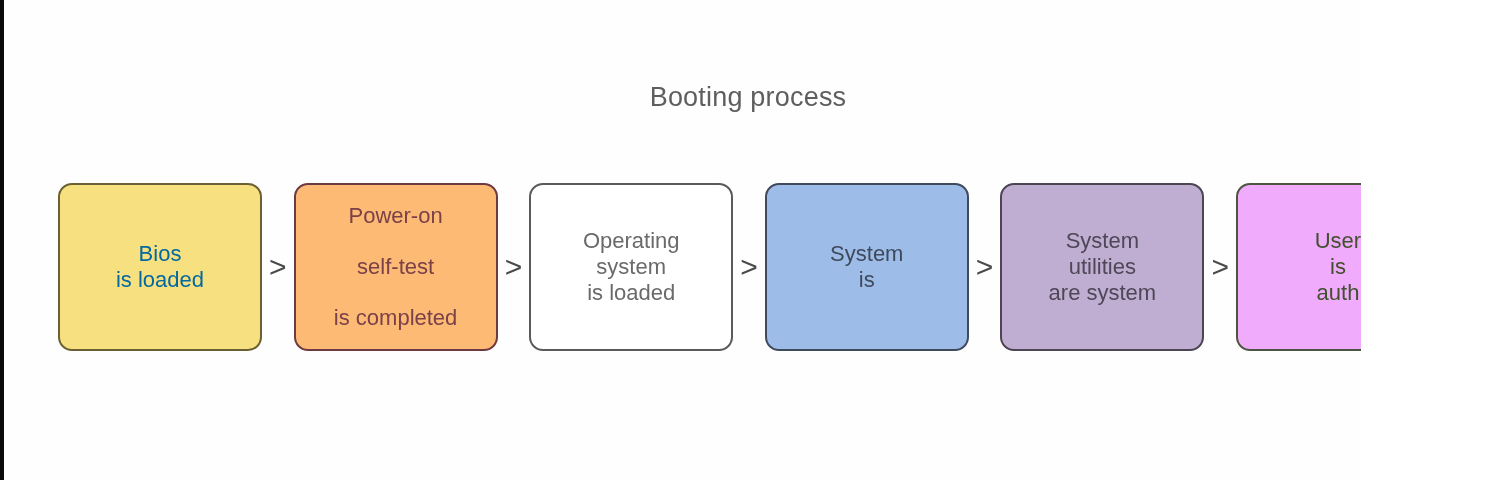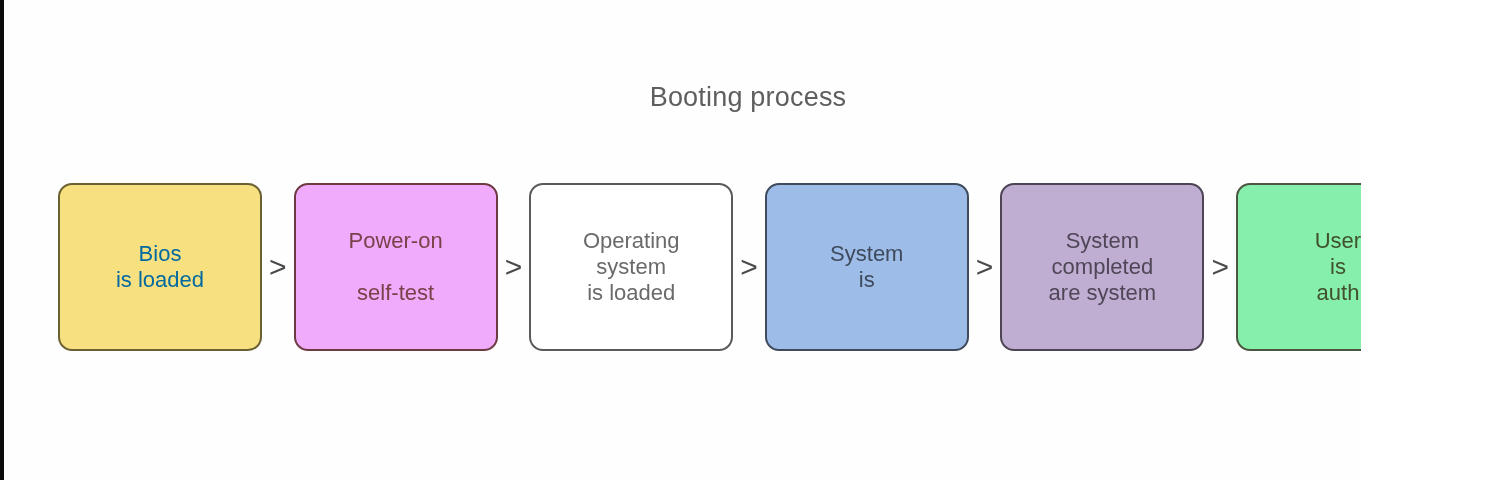--- a/index.html
+++ b/index.html
@@ -123,23 +123,24 @@
 
   <div class="flow">
 
     <div class="node" style="background: rgb(247, 224, 127); border-color: rgb(107, 96, 50); color: #0369a1;">
       <span class="line">Bios</span>
       <span class="line">is loaded</span>
     </div>
 
     <div class="connector" style="color: rgb(74, 74, 74);">&gt;</div>
 
-    <div class="node" style="background: #f0abfc; border-color: rgb(109, 58, 65); color: rgb(122, 65, 73); gap: 25px;">
+    <div class="node" style="background: #fdba74; border-color: rgb(109, 58, 65); color: rgb(122, 65, 73); gap: 25px;">
       <span class="line">Power-on</span>
       <span class="line">self-test</span>
+      <span class="line">is completed</span>
     </div>
 
     <div class="connector" style="color: rgb(74, 74, 74);">&gt;</div>
 
     <div class="node" style="background: rgb(255, 255, 255); border-color: rgb(90, 90, 90); color: rgb(106, 106, 106);">
       <span class="line">Operating</span>
       <span class="line">system</span>
       <span class="line">is loaded</span>
     </div>
 
@@ -147,27 +148,27 @@
 
     <div class="node" style="background: rgb(157, 189, 232); border-color: rgb(63, 74, 92); color: rgb(63, 74, 92);">
       <span class="line">System</span>
       <span class="line">is</span>
     </div>
 
     <div class="connector" style="color: rgb(74, 74, 74);">&gt;</div>
 
     <div class="node" style="background: rgb(191, 174, 210); border-color: rgb(77, 69, 83); color: rgb(79, 70, 87);">
       <span class="line">System</span>
-      <span class="line">completed</span>
+      <span class="line">utilities</span>
       <span class="line">are system</span>
     </div>
 
     <div class="connector" style="color: rgb(74, 74, 74);">&gt;</div>
 
-    <div class="node" style="background: #86efac; border-color: rgb(75, 85, 64); color: rgb(65, 80, 47);">
+    <div class="node" style="background: #f0abfc; border-color: rgb(75, 85, 64); color: rgb(65, 80, 47);">
       <span class="line">User</span>
       <span class="line">is</span>
       <span class="line">auth</span>
     </div>
 
   </div>
 
   <div class="watermark">
     <div class="frame"></div>
     <div class="mark" style="color: rgb(168, 198, 234);">D2C</div>

